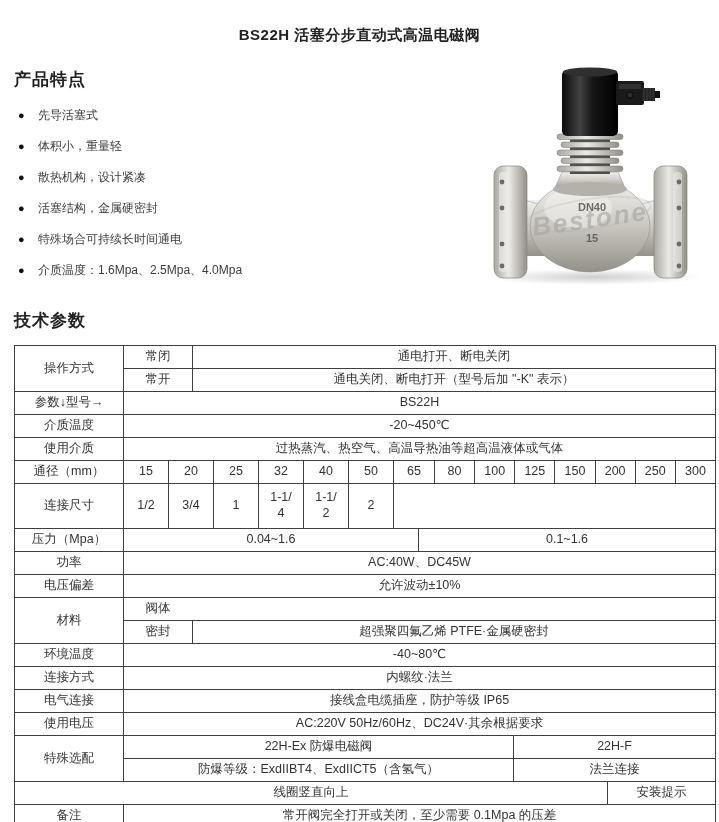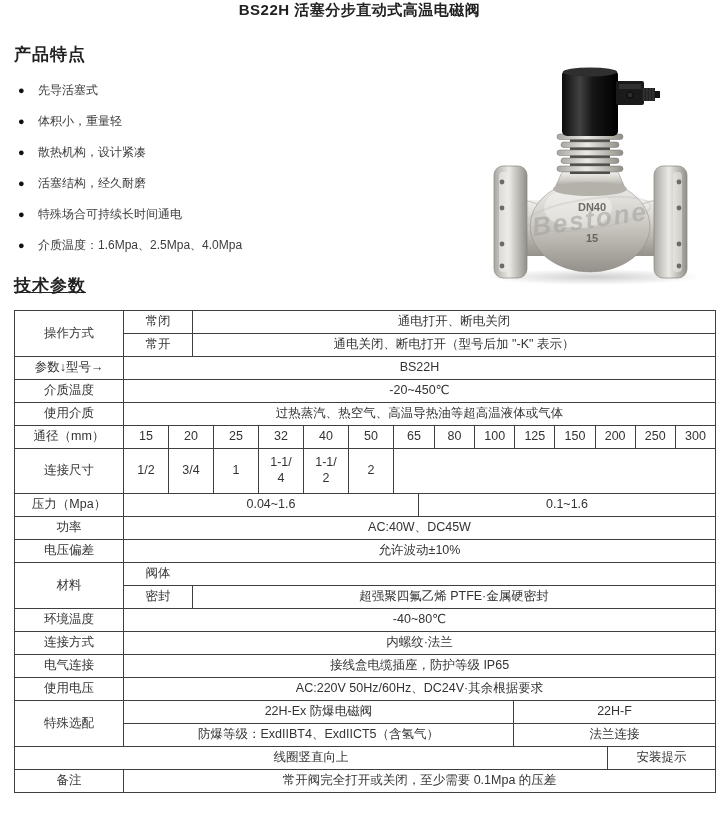--- a/index.html
+++ b/index.html
@@ -1,18 +1,18 @@
 <!DOCTYPE html>
 <html><head>
 <meta charset="utf-8">
 <style>
   html,body{margin:0;padding:0;background:#ffffff;}
   body{width:719px;height:822px;position:relative;overflow:hidden;
        font-family:"Liberation Sans","DejaVu Sans",sans-serif;color:#333;}
-  .title{padding-top:1px;text-align:center;font-size:15px;font-weight:600;color:#222;letter-spacing:.5px;}
+  .title{padding-top:26px;text-align:center;font-size:15px;font-weight:600;color:#222;letter-spacing:.5px;}
   .sec-heading{margin:23px 0 0 14px;font-size:17px;font-weight:700;color:#222;letter-spacing:1px;}
   .features{margin:12px 0 0 18px;width:330px;}
   .feature{display:flex;align-items:flex-start;margin-top:17px;font-size:12px;color:#3d3d3d;line-height:14px;}
   .feature .dot{width:20px;flex:none;font-size:11px;line-height:14px;color:#111;}
   
   .spec-table{margin:13px 0 0 14px;width:702px;border:1px solid #3f3f3f;font-size:12.5px;color:#333;box-sizing:border-box;background:#fff;}
   .trow{display:flex;align-items:stretch;border-top:1px solid #3f3f3f;}
   .trow:first-child{border-top:none;}
   .cell{display:flex;align-items:center;justify-content:center;text-align:center;
         min-height:22px;padding:1px 2px;box-sizing:border-box;border-left:1px solid #3f3f3f;line-height:1.25;}
@@ -49,21 +49,21 @@
   <div class="feature">
       <span class="dot">●</span>
       <span>体积小，重量轻</span>
     </div>
   <div class="feature">
       <span class="dot">●</span>
       <span>散热机构，设计紧凑</span>
     </div>
   <div class="feature">
       <span class="dot">●</span>
-      <span>活塞结构，经久耐磨</span>
+      <span>活塞结构，金属硬密封</span>
     </div>
   <div class="feature">
       <span class="dot">●</span>
       <span>特殊场合可持续长时间通电</span>
     </div>
   <div class="feature">
       <span class="dot">●</span>
       <span>介质温度：1.6Mpa、2.5Mpa、4.0Mpa</span>
     </div>
 </div>
@@ -149,21 +149,21 @@
     <g transform="rotate(-8 112 172)" opacity="0.6">
       <ellipse cx="112" cy="166" rx="62" ry="15" fill="none" stroke="#b6b4b1" stroke-width="2" opacity="0.45"></ellipse>
       <text x="112" y="180" text-anchor="middle" font-size="26" font-style="italic" font-weight="700" fill="#a5a3a0" letter-spacing="2">Bestone</text>
     </g>
 
     <text x="114" y="163" text-anchor="middle" font-size="11" font-weight="700" fill="#5a564e" opacity="0.85">DN40</text>
     <text x="114" y="194" text-anchor="middle" font-size="11" font-weight="700" fill="#5a564e" opacity="0.85">15</text>
   </svg>
 </div>
 
-<div class="sec-heading" style="margin-top:22px;text-decoration:underline;">技术参数</div>
+<div class="sec-heading" style="margin-top:32px;">技术参数</div>
 
 <div class="spec-table">
 
   <div class="trow">
     <div class="cell label">操作方式</div>
     <div class="stack">
       <div class="subrow">
         <div class="cell sub">常闭</div>
         <div class="cell val">通电打开、断电关闭</div>
       </div>

